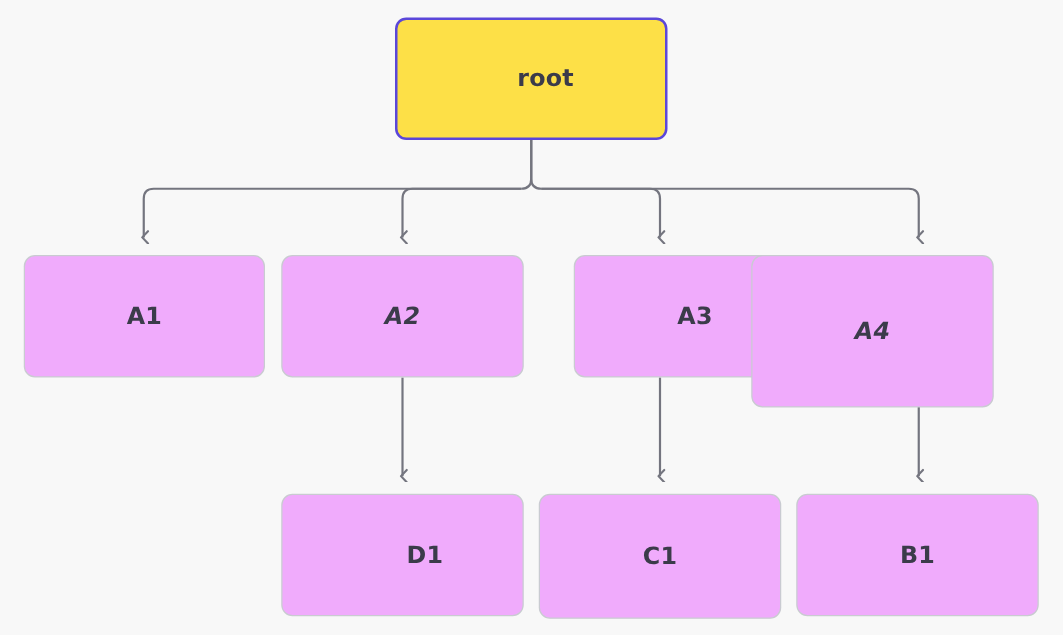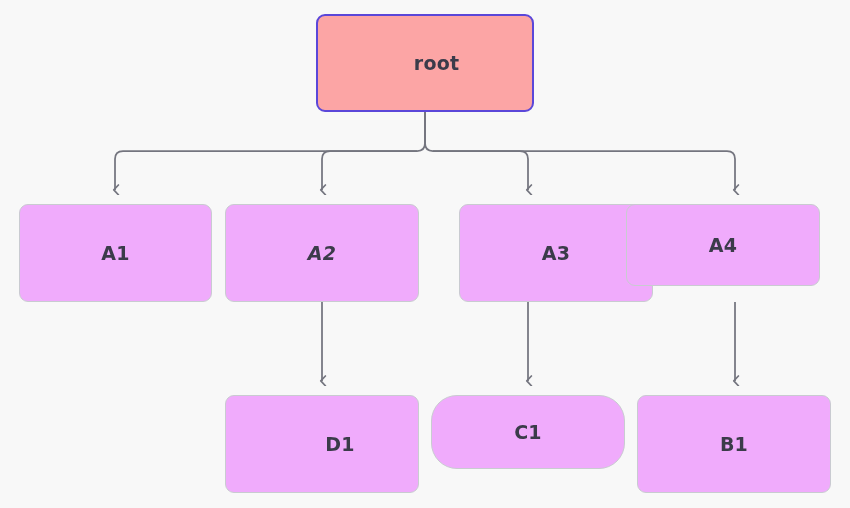--- a/index.html
+++ b/index.html
@@ -38,21 +38,21 @@
     justify-content: center;
     border-radius: 9px;
     background: #f0abfc;
     border: 1.4px solid #c9cbd1;
     color: #3b3b4a;
     font-size: 19px;
     font-weight: bold;
     letter-spacing: 0.2px;
   }
   .node.root-node {
-    background: #fca5a5;
+    background: #fde047;
     border: 2.6px solid #5b47d9;
     border-radius: 9px;
     padding-left: 23px;
   }
   .node-label {
     display: block;
     line-height: 1;
     user-select: none;
   }
 </style>
@@ -98,29 +98,29 @@
   </div>
 
   <div class="node" style="left:225px; top:204px; width:194px; height:98px;font-style:italic;">
     <span class="node-label">A2</span>
   </div>
 
   <div class="node" style="left:431px; top:204px; width:194px; height:98px;margin-left:28px;">
     <span class="node-label">A3</span>
   </div>
 
-  <div class="node" style="left:626px; top:204px; width:194px; height:82px;">
+  <div class="node" style="left:601px; top:204px; width:194px; height:122px;font-style:italic;">
     <span class="node-label">A4</span>
   </div>
 
   <div class="node" style="left:225px; top:395px; width:194px; height:98px;padding-left:36px;">
     <span class="node-label">D1</span>
   </div>
 
-  <div class="node" style="left:431px; top:395px; width:194px; height:74px;border-radius:26px;">
+  <div class="node" style="left:431px; top:395px; width:194px; height:100px;">
     <span class="node-label">C1</span>
   </div>
 
   <div class="node" style="left:637px; top:395px; width:194px; height:98px;text-align:right;">
     <span class="node-label">B1</span>
   </div>
 
 </div>
 
 </body></html>

